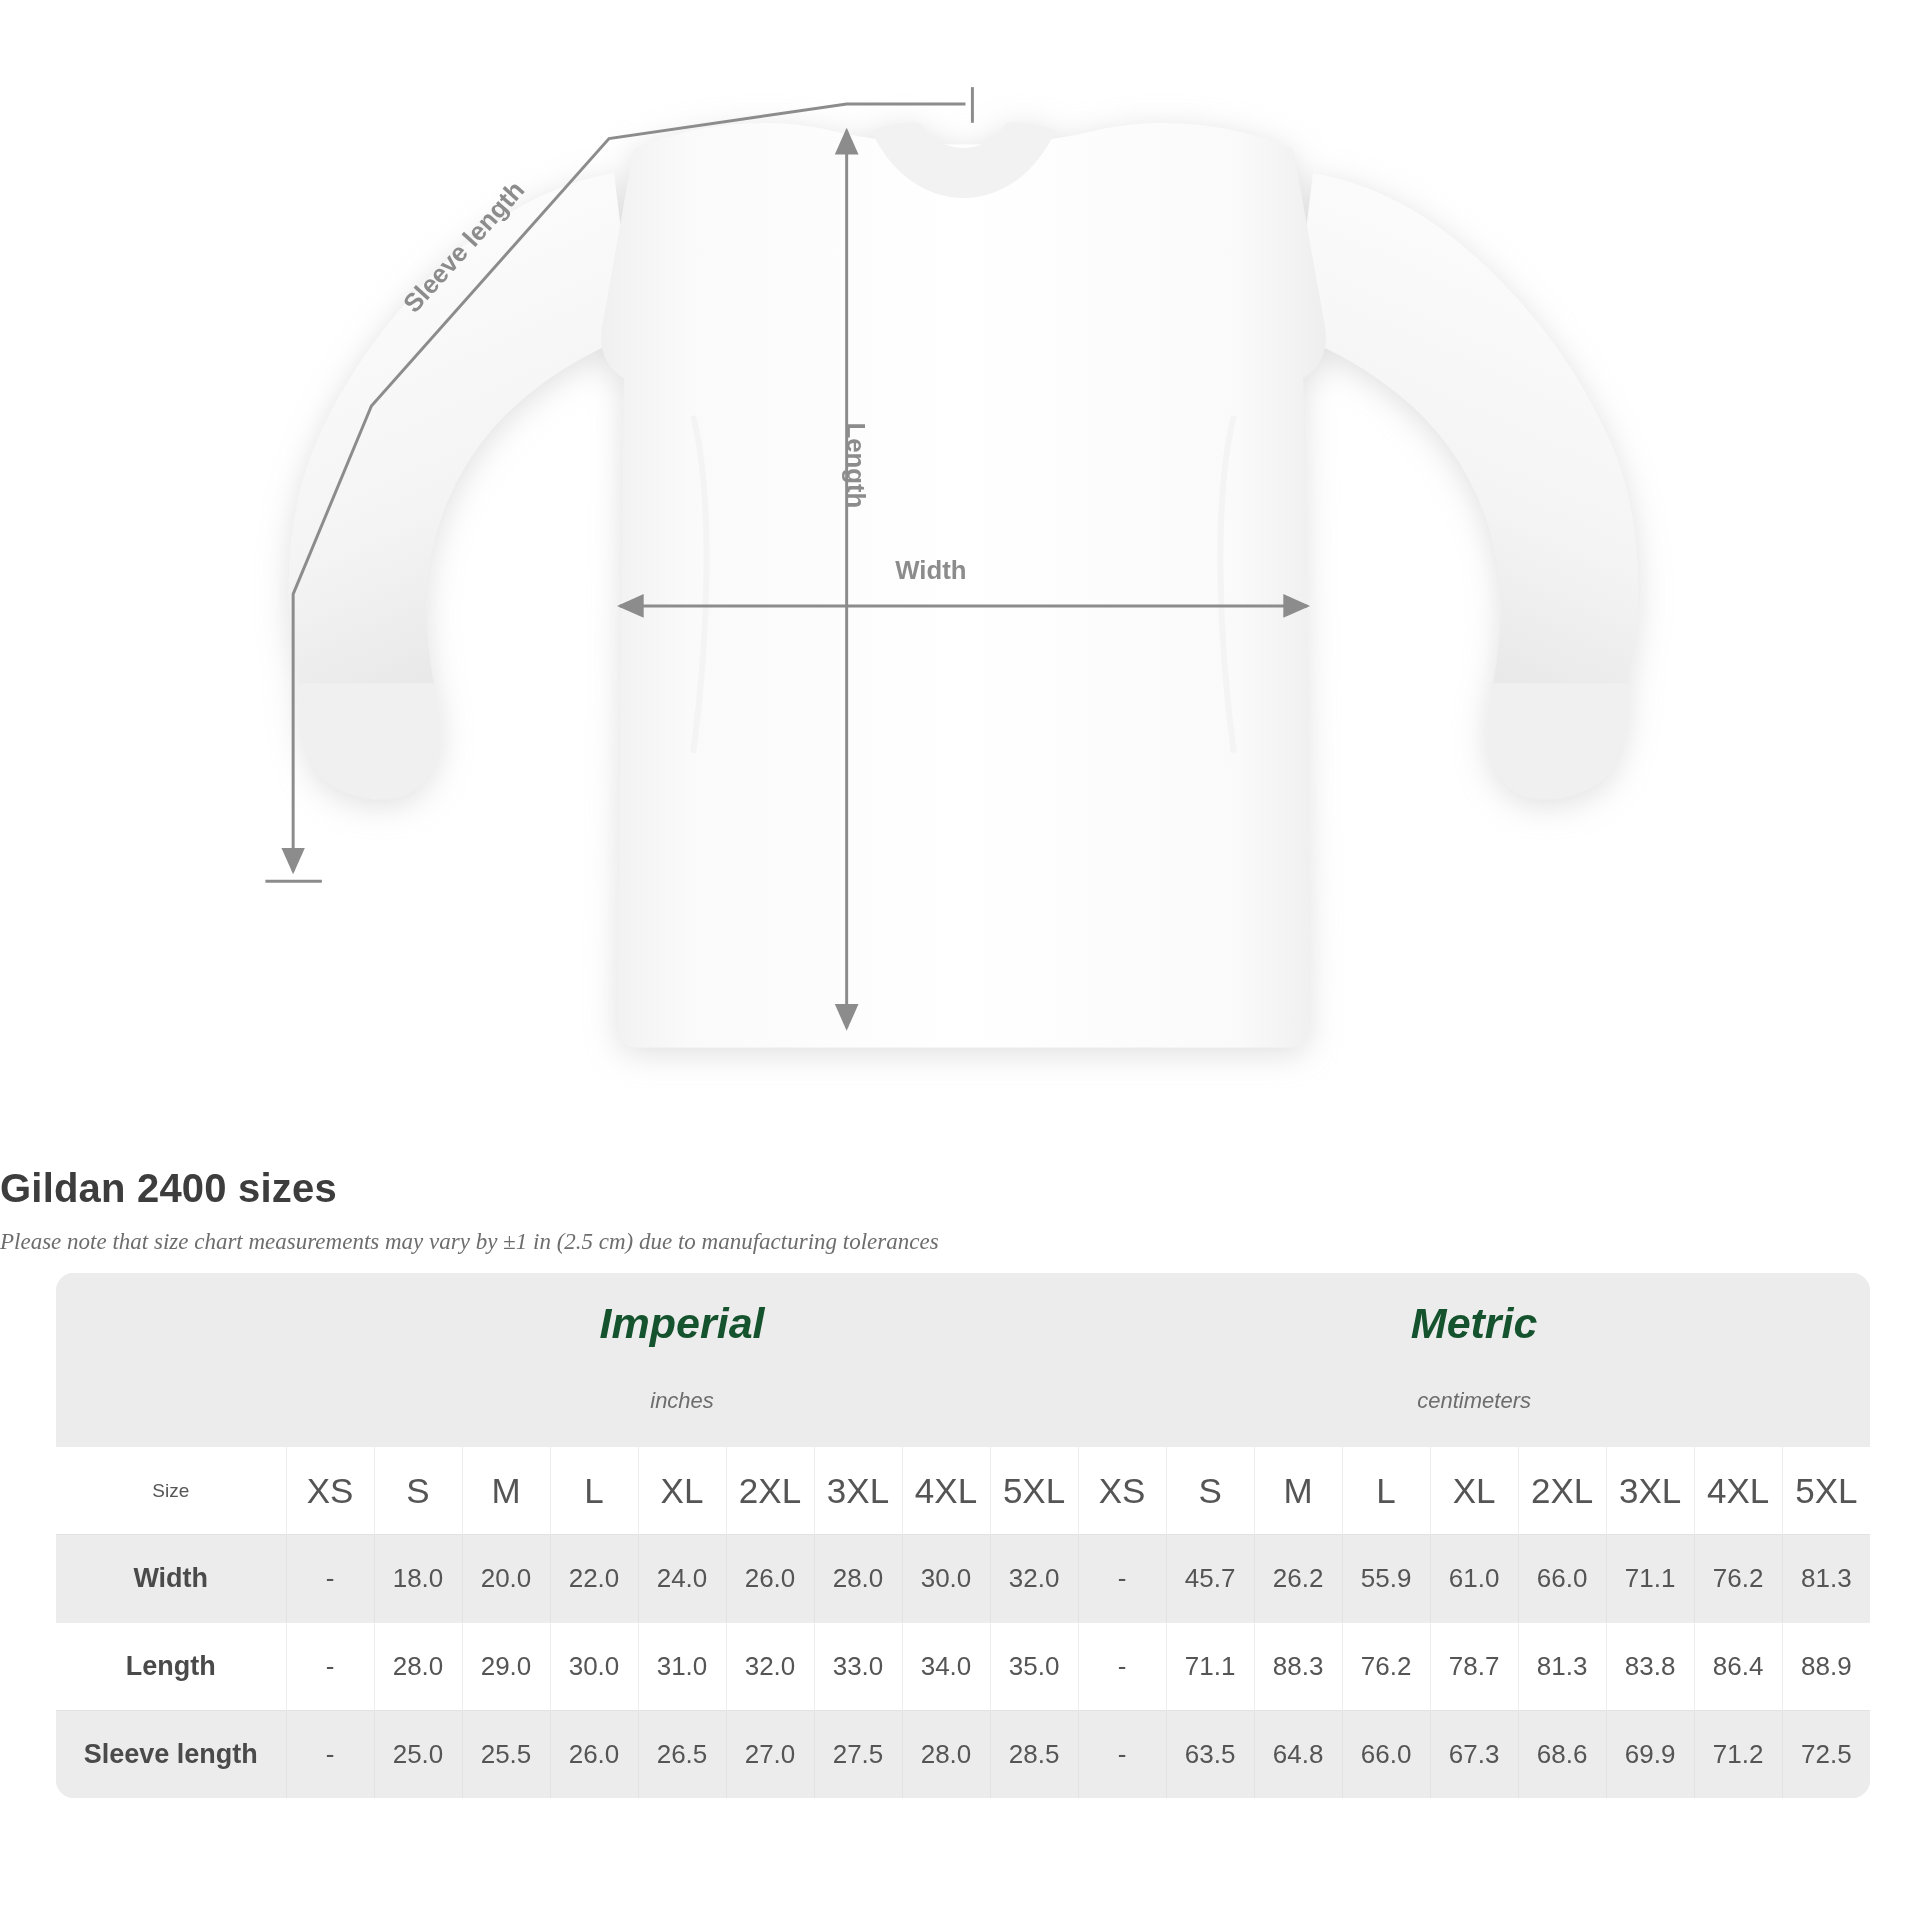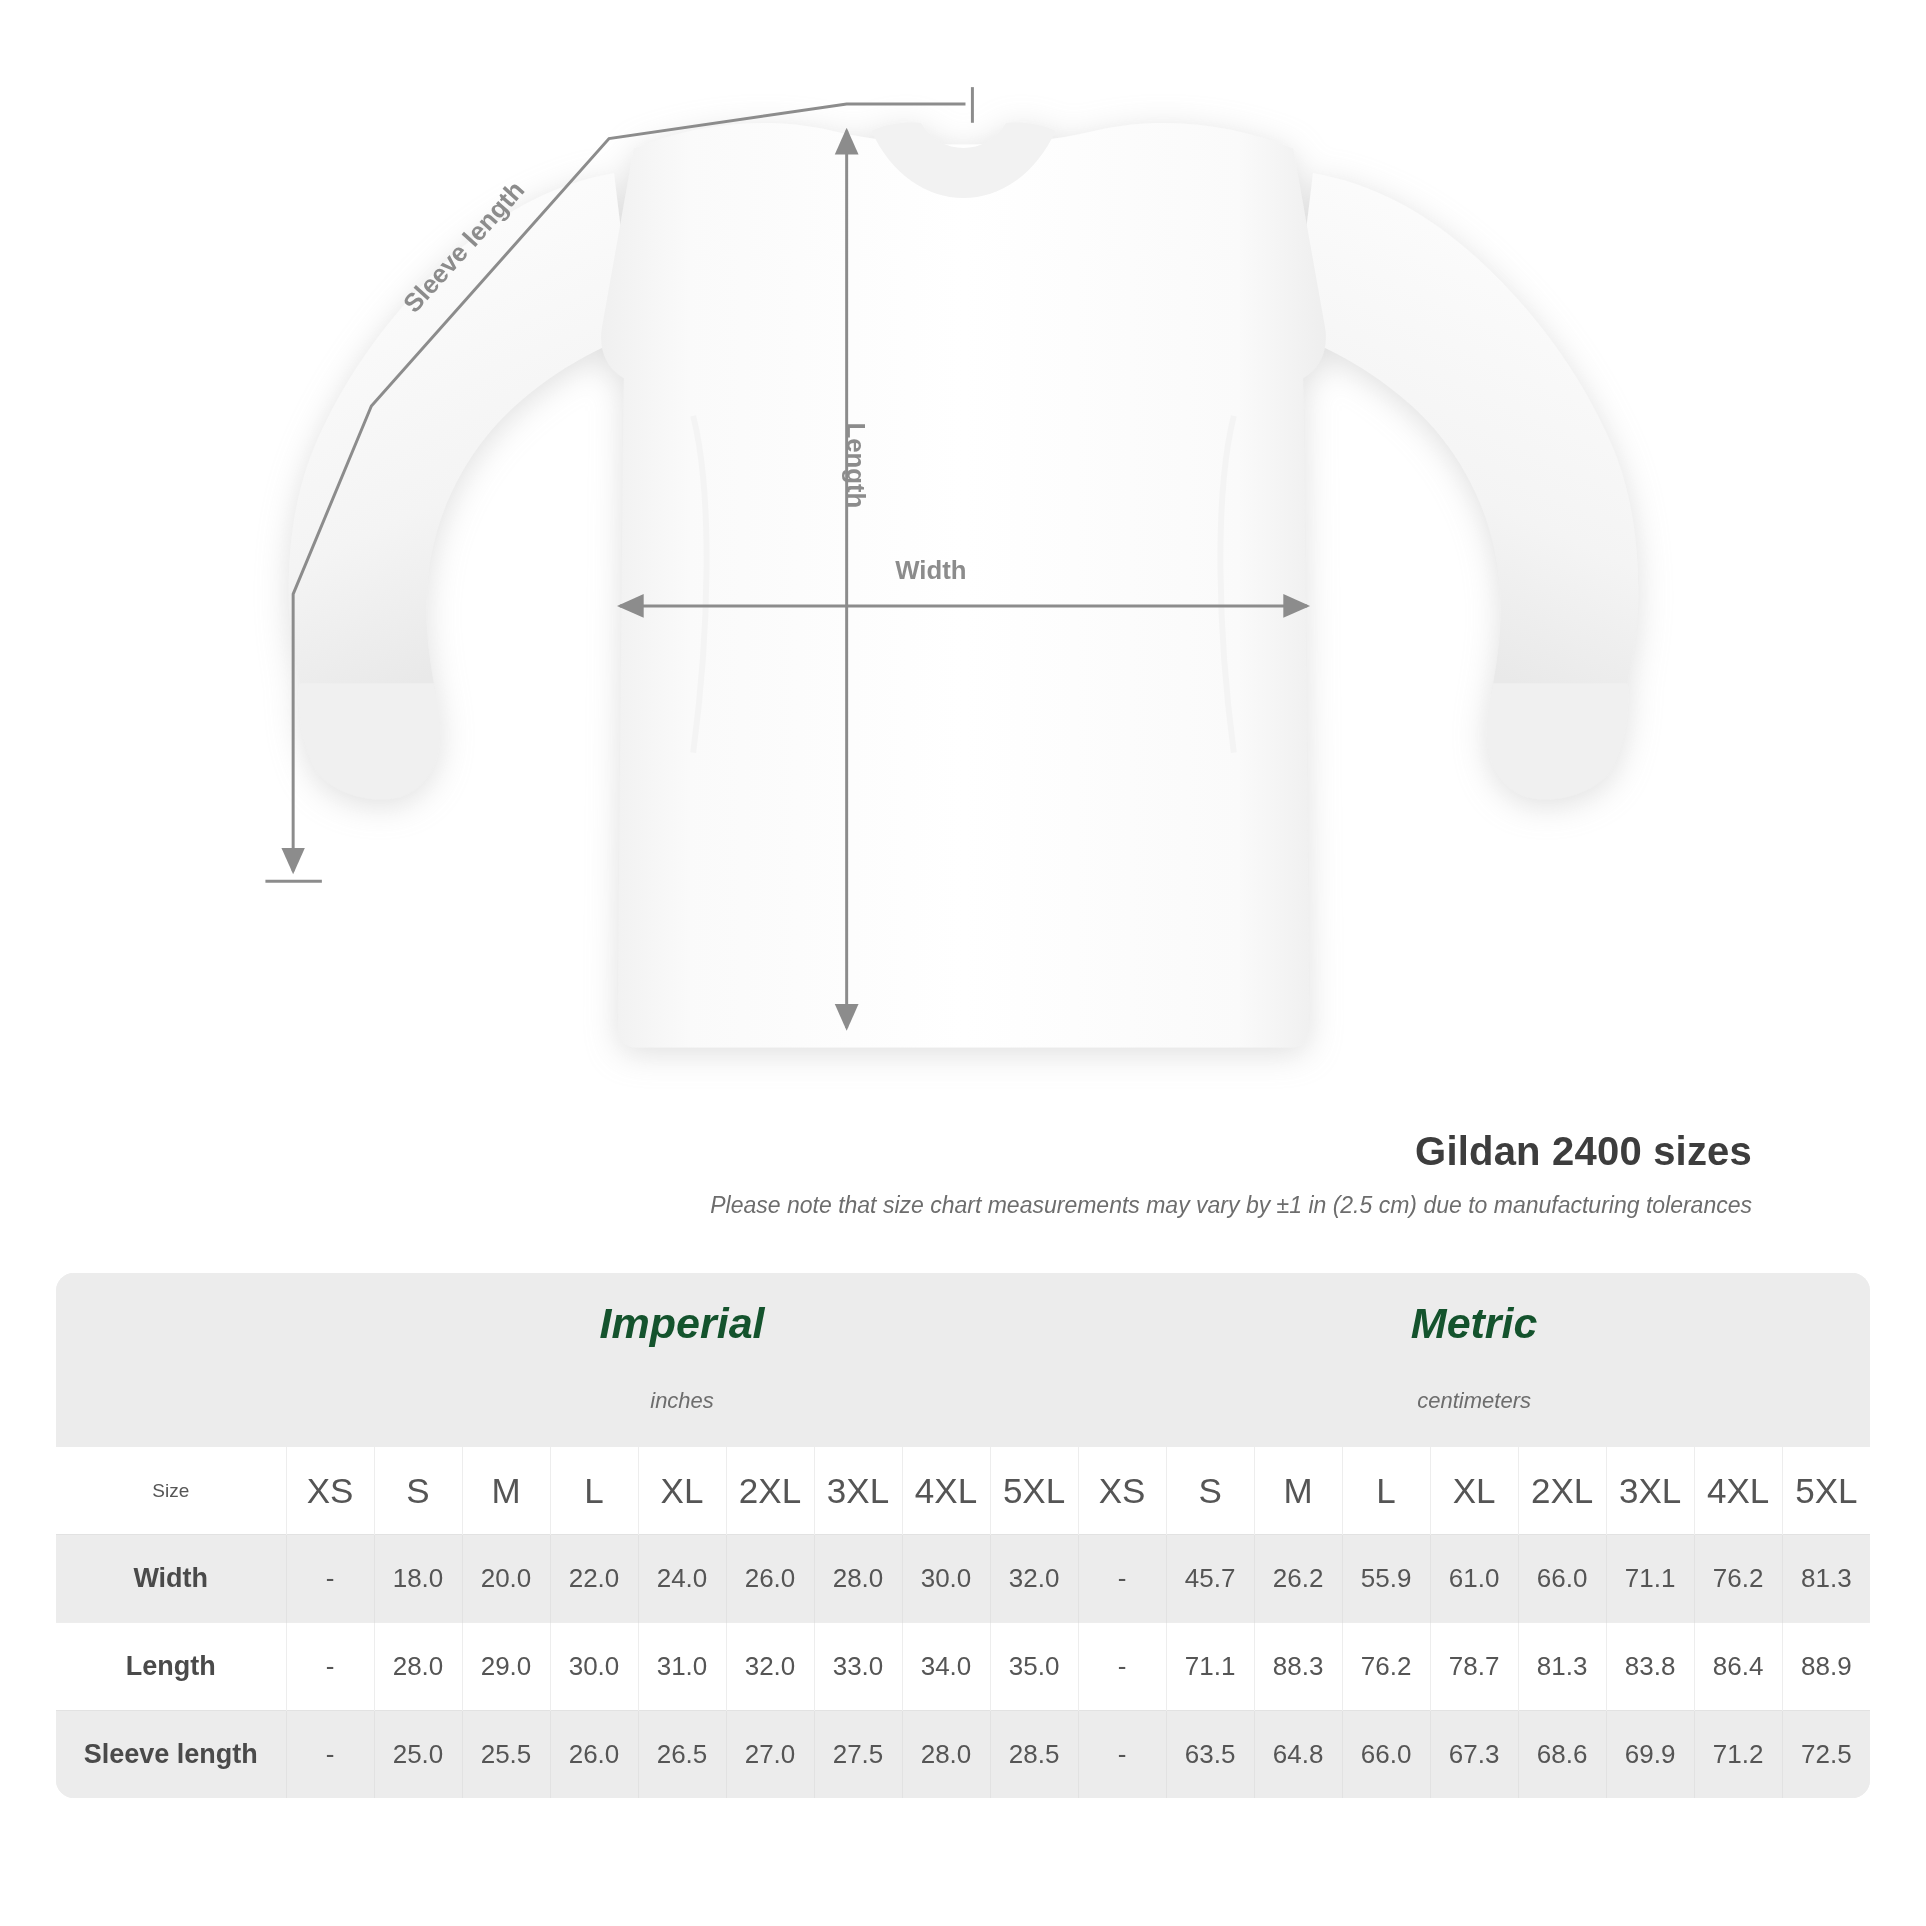--- a/index.html
+++ b/index.html
@@ -28,37 +28,38 @@
   }
   .shirt-svg {
     position: absolute;
     left: 0;
     top: 0;
   }
 
   
   .title-block {
     position: absolute;
-    top: 1129px;
+    top: 1166px;
     left: 0;
     width: 1752px;
-    text-align: right;
+    text-align: left;
   }
   .chart-title {
     font-size: 40px;
     font-weight: bold;
     color: #3d3d3d;
     margin: 0 0 18px 0;
     letter-spacing: 0.2px;
   }
   .chart-note {
     font-size: 23px;
     font-style: italic;
     color: #6d6d6d;
     margin: 0;
+    font-family: Liberation Serif, serif;
   }
 
   
   .table-wrap {
     position: absolute;
     top: 1273px;
     left: 56px;
     width: 1814px;
     border-radius: 18px;
     overflow: hidden;

